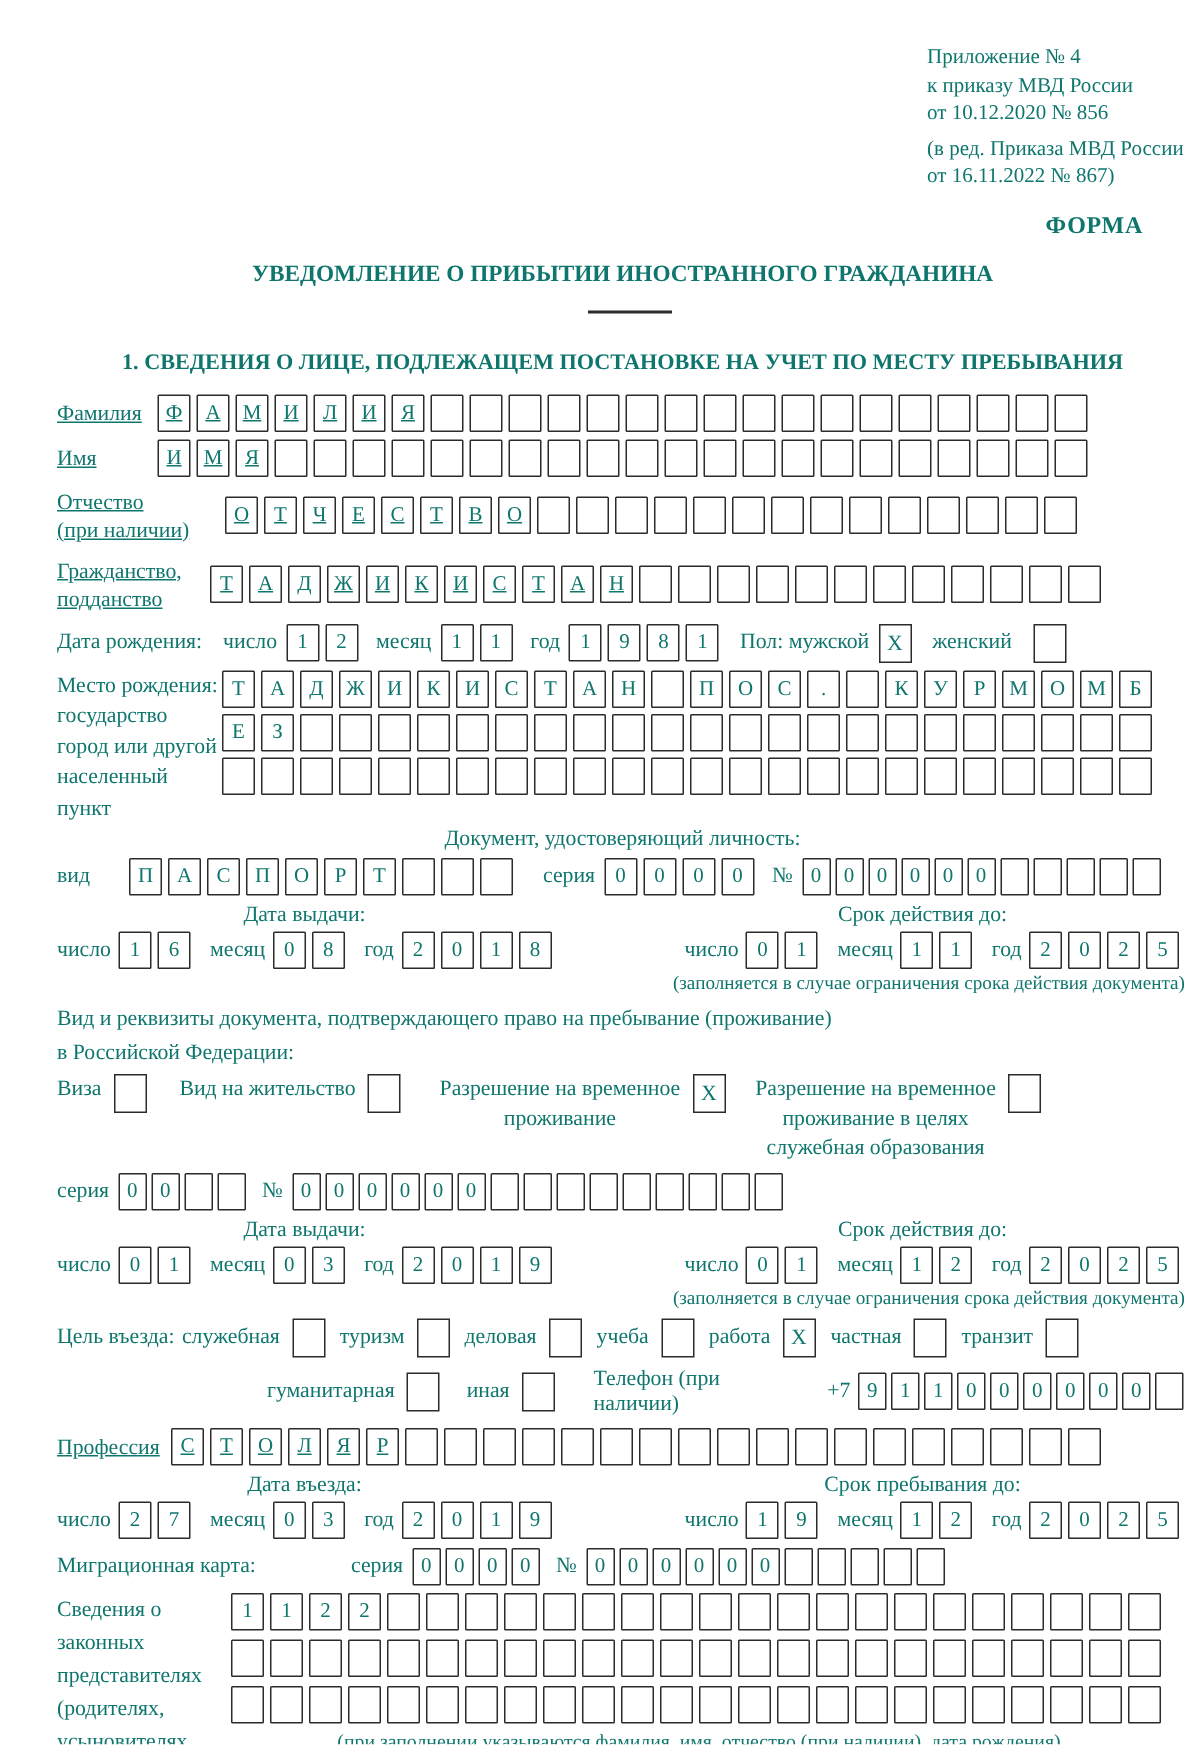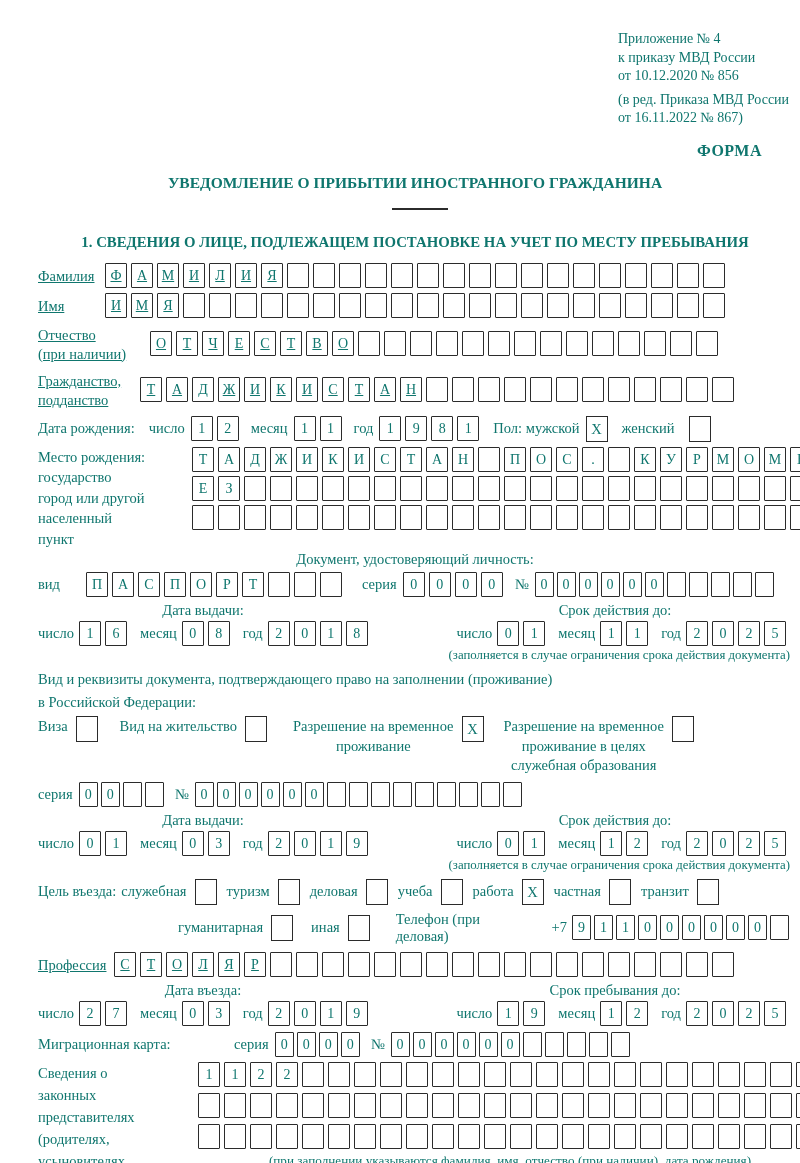--- a/index.html
+++ b/index.html
@@ -30,21 +30,21 @@
   }
   .tight .cell{width:17px;margin-right:3px;}
   .cb{
     display:inline-block;flex:none;width:20px;height:24px;border:1.5px solid #2b2b2b;
     text-align:center;line-height:24px;font-size:14.5px;vertical-align:middle;
   }
   .inline-row{display:flex;align-items:center;margin-top:6px;}
   .inline-row .lbl{margin-right:6px;}
   .inline-row .cells{margin-right:8px;}
   
-  .two-col{display:flex;margin-top:5px;gap:44px;}
+  .two-col{display:flex;margin-top:5px;}
   .col-labels{flex:none;line-height:20.5px;}
   .col-cells .cells{margin-bottom:4px;}
   
   .center-bold{text-align:center;font-weight:normal;font-size:14.5px;margin-top:2px;}
   
   .dates-block{margin-top:5px;}
   .dates-headers{display:flex;line-height:17px;margin-bottom:2px;}
   .dh.left{width:330px;text-align:center;}
   .dh.right{flex:1;text-align:center;padding-left:70px;}
   .dates-row{display:flex;align-items:center;}
@@ -407,21 +407,21 @@
             <span class="cell">2</span>
             <span class="cell">0</span>
             <span class="cell">2</span>
             <span class="cell">5</span>
           </div>
       </div>
     </div>
     <div class="dates-note">(заполняется в случае ограничения срока действия документа)</div>
   </div>
 
-  <div class="plain-line">Вид и реквизиты документа, подтверждающего право на заполнении (проживание)</div>
+  <div class="plain-line">Вид и реквизиты документа, подтверждающего право на пребывание (проживание)</div>
   <div class="plain-line" style="margin-top:2px">в Российской Федерации:</div>
 
   <div class="opts-row">
     <div class="opt" style="margin-right:22px">
       <div class="opt-lines">
         <div>Виза</div>
       </div>
       <span class="cb"></span>
     </div>
     <div class="opt" style="margin-right:26px">
@@ -539,21 +539,21 @@
     <span class="cb"></span>
     <span class="plbl">транзит</span>
     <span class="cb"></span>
   </div>
 
   <div class="purpose-row indent140">
     <span class="plbl">гуманитарная</span>
     <span class="cb" style="margin-right:18px"></span>
     <span class="plbl">иная</span>
     <span class="cb" style="margin-right:26px"></span>
-    <span class="plbl" style="margin-right:16px">Телефон (при деловая)</span>
+    <span class="plbl" style="margin-right:16px">Телефон (при наличии)</span>
     <span class="plbl">+7</span>
     <div class="cells tight">
         <span class="cell">9</span>
         <span class="cell">1</span>
         <span class="cell">1</span>
         <span class="cell">0</span>
         <span class="cell">0</span>
         <span class="cell">0</span>
         <span class="cell">0</span>
         <span class="cell">0</span>

